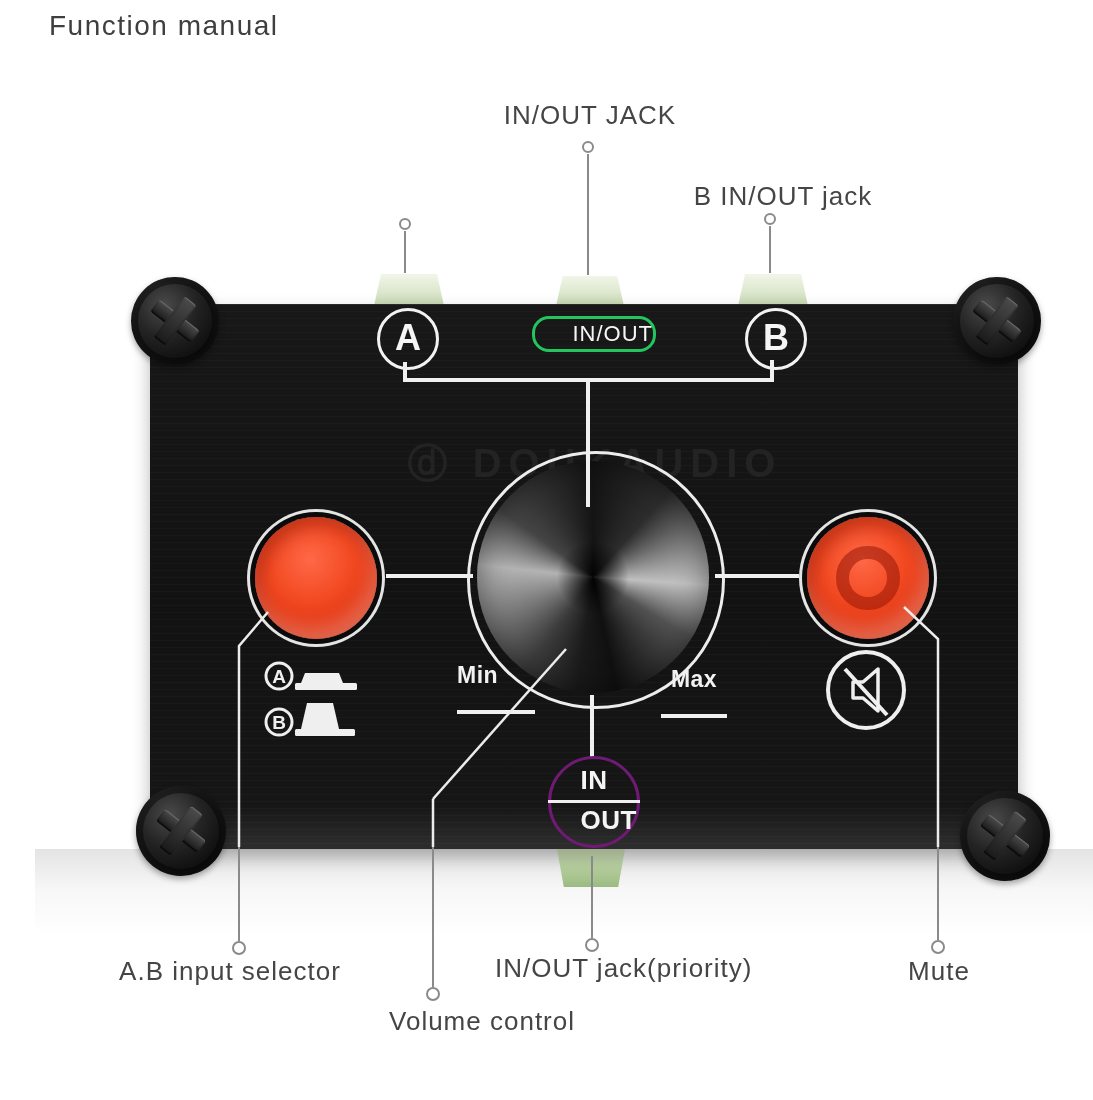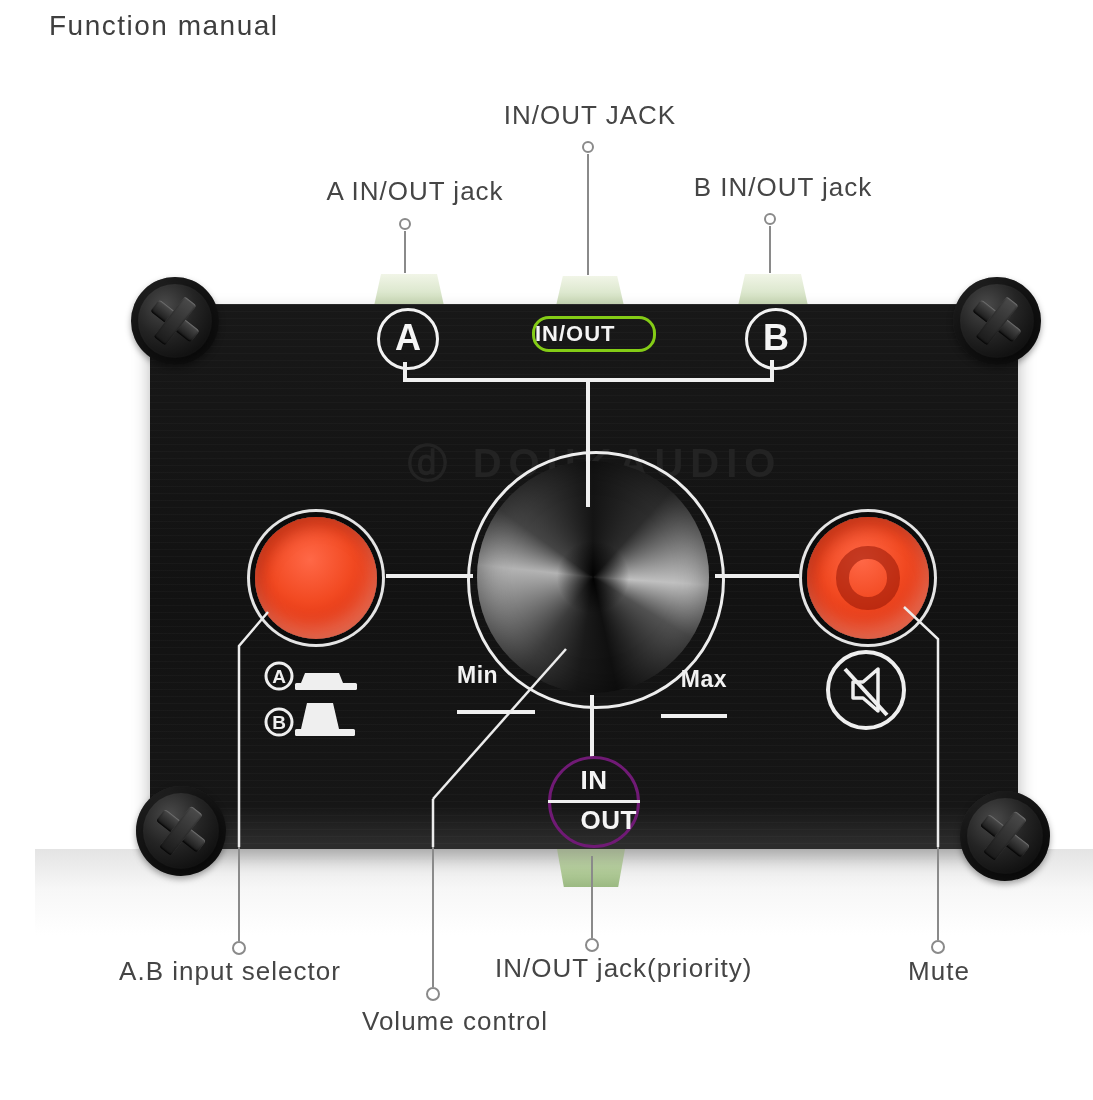--- a/index.html
+++ b/index.html
@@ -54,22 +54,22 @@
     background:linear-gradient(180deg,#cfe0ba 0%, #b6cf9d 50%, #9bb982 100%);
     clip-path:polygon(0 0, 100% 0, 90% 100%, 10% 100%);
   }
   
   .mark{position:absolute;z-index:5;background:#f0f0f0;}
   .ring-label{
     position:absolute;z-index:5;border:3px solid #f2f2f2;border-radius:50%;
     color:#f5f5f5;font-weight:bold;text-align:center;
   }
   .badge{
-    position:absolute;z-index:5;border:3px solid #84cc16;border-radius:17px;
-    color:#f5f5f5;font-weight:bold;text-align:left;letter-spacing:1px;
+    position:absolute;z-index:5;border:3px solid #22c55e;border-radius:17px;
+    color:#f5f5f5;font-weight:normal;text-align:right;letter-spacing:1px;
   }
   
   .knob-ring{
     position:absolute;left:432px;top:451px;width:252px;height:252px;z-index:5;
     border:3px solid #ededed;border-radius:50%;
   }
   .knob{
     position:absolute;left:442px;top:461px;width:232px;height:232px;z-index:5;border-radius:50%;
     background:
       radial-gradient(circle at 50% 50%, rgba(0,0,0,.85) 0 2%, rgba(0,0,0,0) 22%),
@@ -115,25 +115,24 @@
   }
 </style>
 </head>
 <body>
 
 <div id="canvas">
 
   <div class="title">Function manual</div>
 
   <div class="callout" style="left:440px;top:100px;width:230px;">IN/OUT JACK</div>
-  <div class="callout" style="left:290px;top:176px;width:180px;">A IN/OUT jack</div>
-  <div class="callout" style="left:658px;top:172px;width:180px;">B IN/OUT jack</div>
+  <div class="callout" style="left:658px;top:181px;width:180px;">B IN/OUT jack</div>
 
   <div class="callout" style="left:80px;top:956px;width:230px;">A.B input selector</div>
-  <div class="callout" style="left:300px;top:1006px;width:240px;">Volume control</div>
+  <div class="callout" style="left:300px;top:1006px;width:240px;text-align:right;">Volume control</div>
   <div class="callout" style="left:460px;top:953px;width:250px;">IN/OUT jack(priority)</div>
   <div class="callout" style="left:868px;top:956px;width:72px;">Mute</div>
 
   <div class="reflection"></div>
 
   <div class="jack" style="left:339px;top:274px;width:70px;height:32px;"></div>
   <div class="jack" style="left:521px;top:276px;width:68px;height:30px;"></div>
   <div class="jack" style="left:703px;top:274px;width:70px;height:32px;"></div>
   <div class="jack-bottom" style="left:522px;top:849px;width:68px;height:38px;"></div>
 
@@ -154,21 +153,21 @@
   <div class="mark" style="left:368px;top:378px;width:371px;height:4px;"></div>
   <div class="mark" style="left:551px;top:381px;width:4px;height:126px;z-index:6;"></div>
 
   <div class="mark" style="left:351px;top:574px;width:87px;height:4px;"></div>
   <div class="mark" style="left:680px;top:574px;width:84px;height:4px;"></div>
   <div class="mark" style="left:555px;top:695px;width:4px;height:63px;"></div>
 
   <div class="knob-ring"></div>
   <div class="knob"></div>
   <div class="minmax" style="left:422px;top:662px;width:78px;text-align:left;">Min</div>
-  <div class="minmax" style="left:626px;top:666px;width:66px;text-align:right;">Max</div>
+  <div class="minmax" style="left:626px;top:666px;width:66px;text-align:center;">Max</div>
 
   <div class="btn-red" style="left:220px;top:517px;"></div>
   <div class="btn-red pressed" style="left:772px;top:517px;"></div>
 
   <svg class="icon-svg" style="left:229px;top:652px;" width="96" height="42" viewBox="0 0 96 42">
     <circle cx="15" cy="24" r="13" fill="none" stroke="#efefef" stroke-width="3"></circle>
     <text x="15" y="31" font-size="19" font-weight="bold" fill="#efefef" text-anchor="middle" font-family="Liberation Sans, sans-serif">A</text>
     <polygon points="41,21 75,21 79,31 37,31" fill="#efefef"></polygon>
     <rect x="31" y="31" width="62" height="7" rx="1.5" fill="#efefef"></rect>
   </svg>

